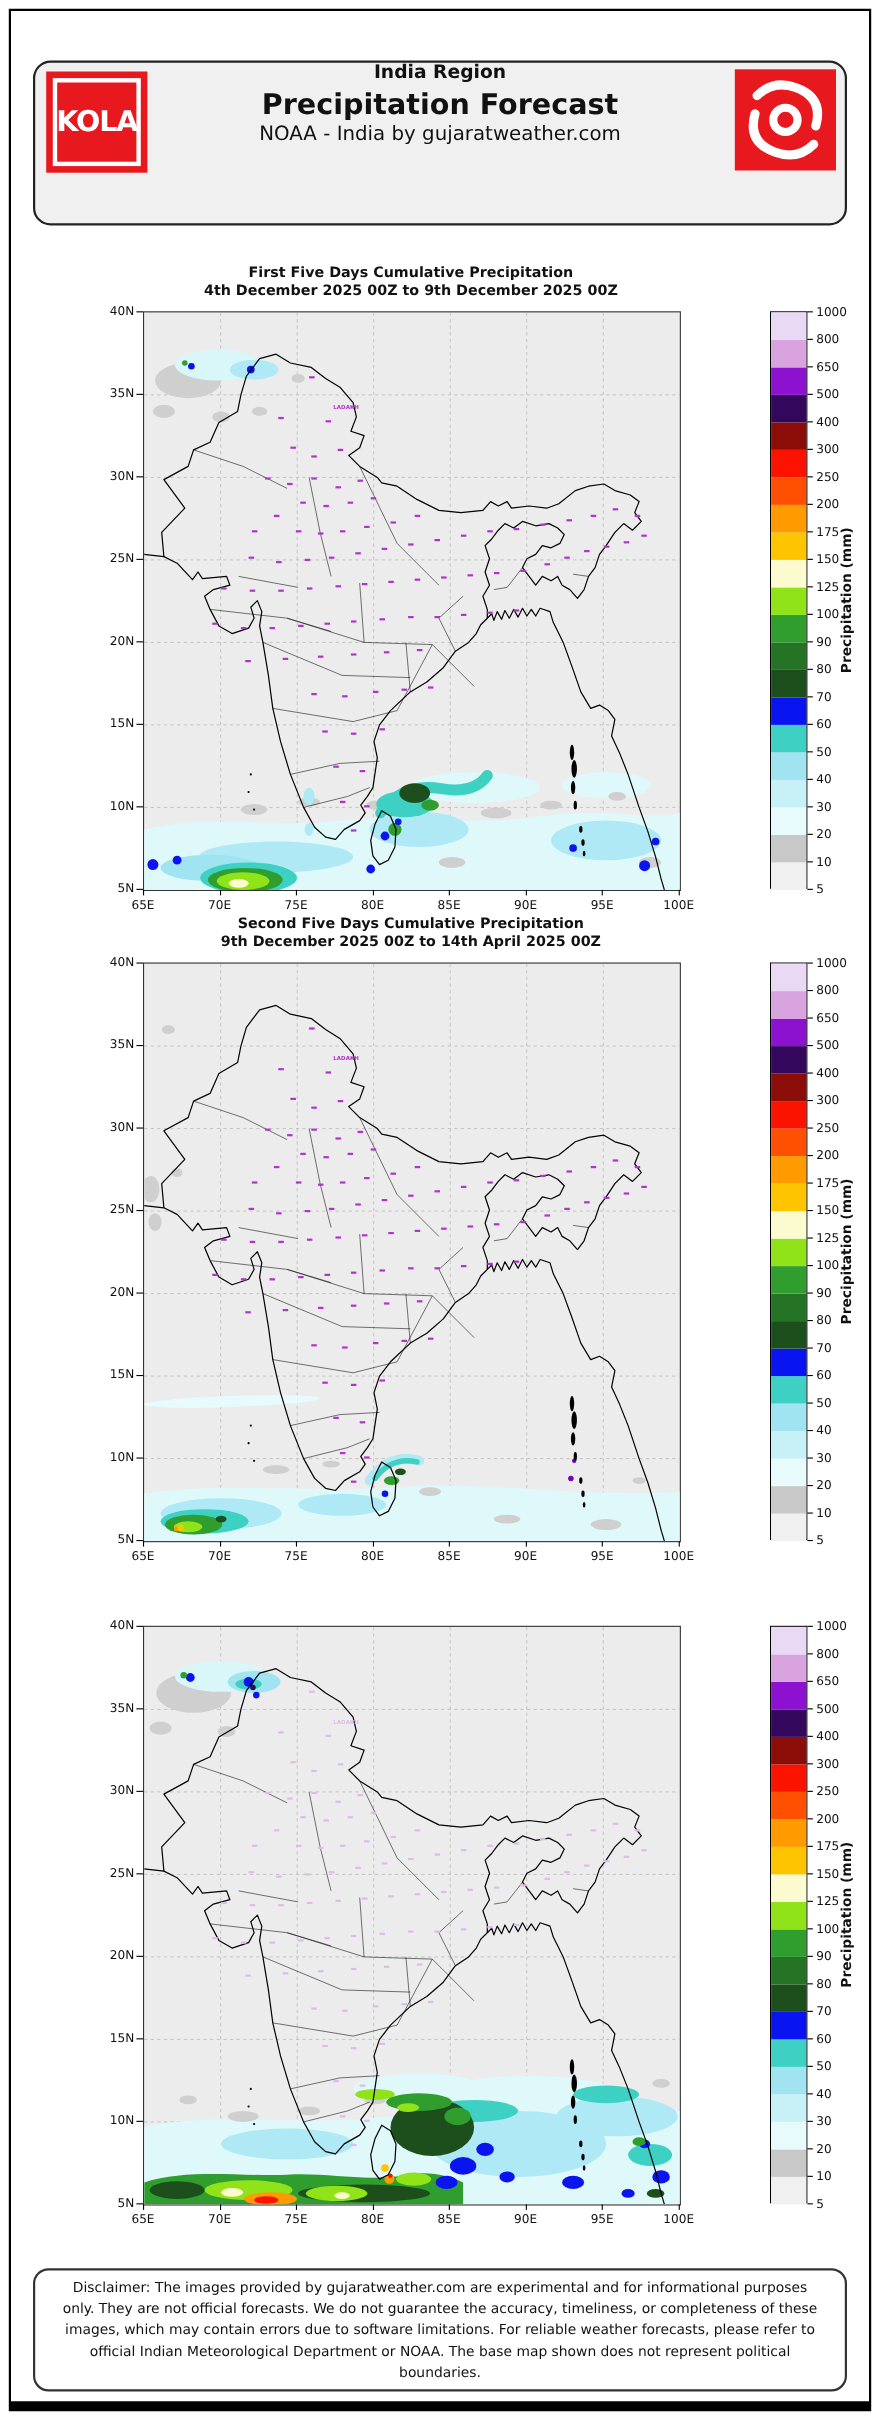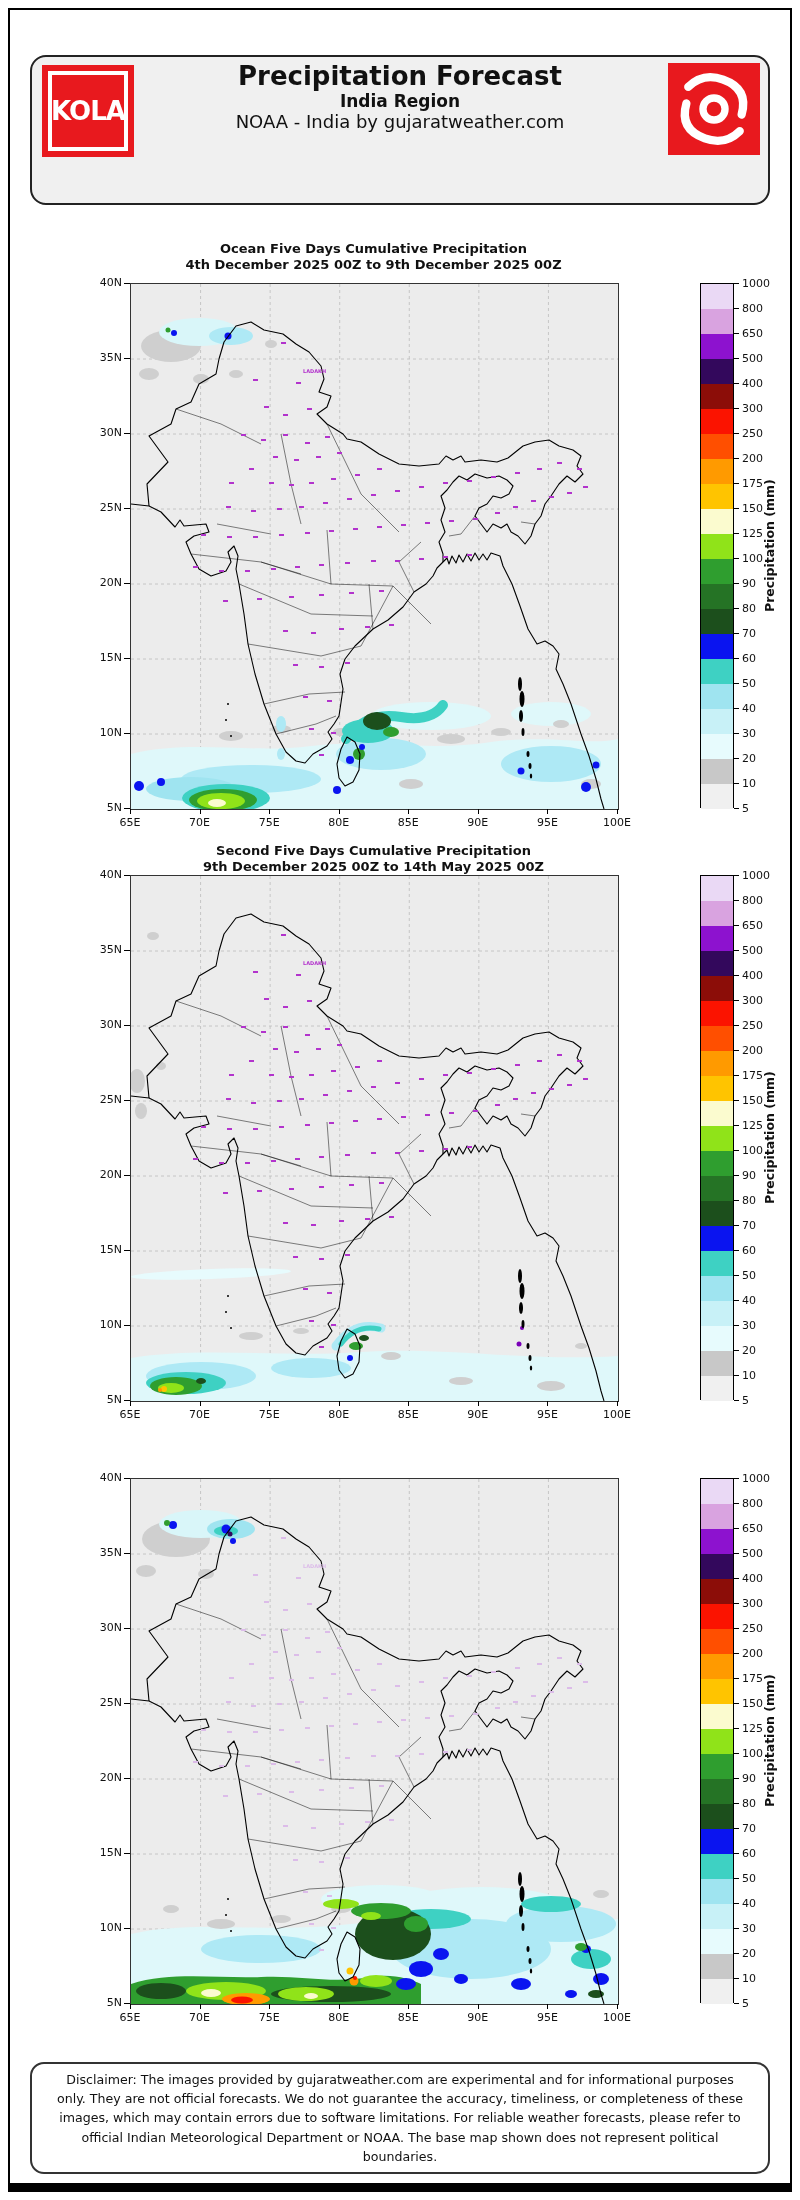--- a/index.html
+++ b/index.html
@@ -60,22 +60,22 @@
     <div class="logo kola">
       <div class="kola-inner">KOLA</div>
     </div>
     <div class="logo cyc">
       <svg width="92" height="92" viewBox="0 0 100 100">
         <path d="M20,44 q-8,28 20,38 q22,8 38,-8" fill="none" stroke="#fff" stroke-width="9" stroke-linecap="round"></path>
         <path d="M80,56 q8,-28 -20,-38 q-22,-8 -38,8" fill="none" stroke="#fff" stroke-width="9" stroke-linecap="round"></path>
         <circle cx="50" cy="50" r="12" fill="none" stroke="#fff" stroke-width="8"></circle>
       </svg>
     </div>
+    <div class="hline h2">India Region</div>
     <div class="hline h1">Precipitation Forecast</div>
-    <div class="hline h2">India Region</div>
     <div class="hline h4">NOAA - India by gujaratweather.com</div>
   </div>
 
   <svg width="0" height="0" style="position:absolute">
     <defs>
       <g id="basemap">
         <g stroke="#000" stroke-width="1.1" fill="none" stroke-linejoin="round">
           <path d="M0,220 L18,222 30,228 44,243 49,236 53,242 75,240 78,248 63,252 55,258 60,270 68,285 80,292 95,287 100,278 97,268 103,262 107,272 105,285 108,300 113,330 117,360 124,390 133,420 145,450 155,468 165,477 174,479 182,470 196,462 201,455 197,448 203,440 208,432 212,405 209,390 214,375 224,362 242,345 257,336 272,323 283,308 295,300 302,292 306,284 312,278 316,274 318,280 321,272 325,279 328,271 332,278 336,270 340,277 344,269 348,276 352,270 356,276 360,269 369,272 372,282 377,292 381,300 389,322 397,345 406,360 414,357 422,362 428,370 425,385 432,400 440,420 450,450 458,472 465,495 470,515 473,525"></path>
           <path d="M18,222 L16,200 37,178 18,152 40,140 45,125 60,118 68,100 85,90 88,75 93,58 105,42 120,38 133,46 152,50 165,60 178,68 190,82 193,95 188,108 200,112 196,123 186,130 196,140 212,150 216,155 230,158 248,170 268,180 288,182 308,180 315,172 322,176 330,172 334,178 350,176 366,178 377,174 392,162 404,158 418,156 428,162 442,166 450,172 446,182 452,190 444,198 436,192 428,200 420,212 414,220 410,232 404,240 400,252 394,260 387,252 380,248 376,240 370,244 362,240 356,248 350,240 344,232 348,224 356,220 362,212 370,214 378,210 382,202 376,196 368,192 356,194 344,190 336,196 328,192 322,198 316,206 310,212 314,224 310,236 314,248 308,258 312,270 312,278"></path>
           <path d="M216,453 L224,458 229,470 228,486 222,498 214,502 208,494 206,480 210,465 Z"></path>
@@ -94,21 +94,21 @@
           <circle cx="97" cy="420" r="1"></circle>
             <circle cx="95" cy="436" r="1"></circle>
             <circle cx="100" cy="452" r="1"></circle>
         </g>
       </g>
     </defs>
   </svg>
 
   <div class="panel" style="top:241px">
     <div class="ptitle" style="top:0">
-      <div>Ocean Five Days Cumulative Precipitation</div>
+      <div>First Five Days Cumulative Precipitation</div>
       <div>4th December 2025 00Z to 9th December 2025 00Z</div>
     </div>
     <div class="plot">
       <svg width="487" height="525" viewBox="0 0 487 525">
         <g class="grid">
             <line x1="69.57142857142857" x2="69.57142857142857" y1="0" y2="525" stroke="#bdbdbd" stroke-width="0.8" stroke-dasharray="3,3"></line>
             <line x1="0" x2="487" y1="75" y2="75" stroke="#bdbdbd" stroke-width="0.8" stroke-dasharray="3,3"></line>
             <line x1="139.14285714285714" x2="139.14285714285714" y1="0" y2="525" stroke="#bdbdbd" stroke-width="0.8" stroke-dasharray="3,3"></line>
             <line x1="0" x2="487" y1="150" y2="150" stroke="#bdbdbd" stroke-width="0.8" stroke-dasharray="3,3"></line>
             <line x1="208.71428571428572" x2="208.71428571428572" y1="0" y2="525" stroke="#bdbdbd" stroke-width="0.8" stroke-dasharray="3,3"></line>
@@ -356,23 +356,23 @@
       <div class="cblab" style="top: 112px;">500</div>
       <div class="cbtick" style="top: 92px;"></div>
       <div class="cblab" style="top: 87px;">650</div>
       <div class="cbtick" style="top: 67px;"></div>
       <div class="cblab" style="top: 62px;">800</div>
       <div class="cbtick" style="top: 42px;"></div>
       <div class="cblab" style="top: 37px;">1000</div>
     </div>
 
   <div class="panel" style="top:833px">
-    <div class="ptitle" style="top:10px">
+    <div class="ptitle" style="top:0">
       <div>Second Five Days Cumulative Precipitation</div>
-      <div>9th December 2025 00Z to 14th May 2025 00Z</div>
+      <div>9th December 2025 00Z to 14th April 2025 00Z</div>
     </div>
     <div class="plot">
       <svg width="487" height="525" viewBox="0 0 487 525">
         <g class="grid">
             <line x1="69.57142857142857" x2="69.57142857142857" y1="0" y2="525" stroke="#bdbdbd" stroke-width="0.8" stroke-dasharray="3,3"></line>
             <line x1="0" x2="487" y1="75" y2="75" stroke="#bdbdbd" stroke-width="0.8" stroke-dasharray="3,3"></line>
             <line x1="139.14285714285714" x2="139.14285714285714" y1="0" y2="525" stroke="#bdbdbd" stroke-width="0.8" stroke-dasharray="3,3"></line>
             <line x1="0" x2="487" y1="150" y2="150" stroke="#bdbdbd" stroke-width="0.8" stroke-dasharray="3,3"></line>
             <line x1="208.71428571428572" x2="208.71428571428572" y1="0" y2="525" stroke="#bdbdbd" stroke-width="0.8" stroke-dasharray="3,3"></line>
             <line x1="0" x2="487" y1="225" y2="225" stroke="#bdbdbd" stroke-width="0.8" stroke-dasharray="3,3"></line>

